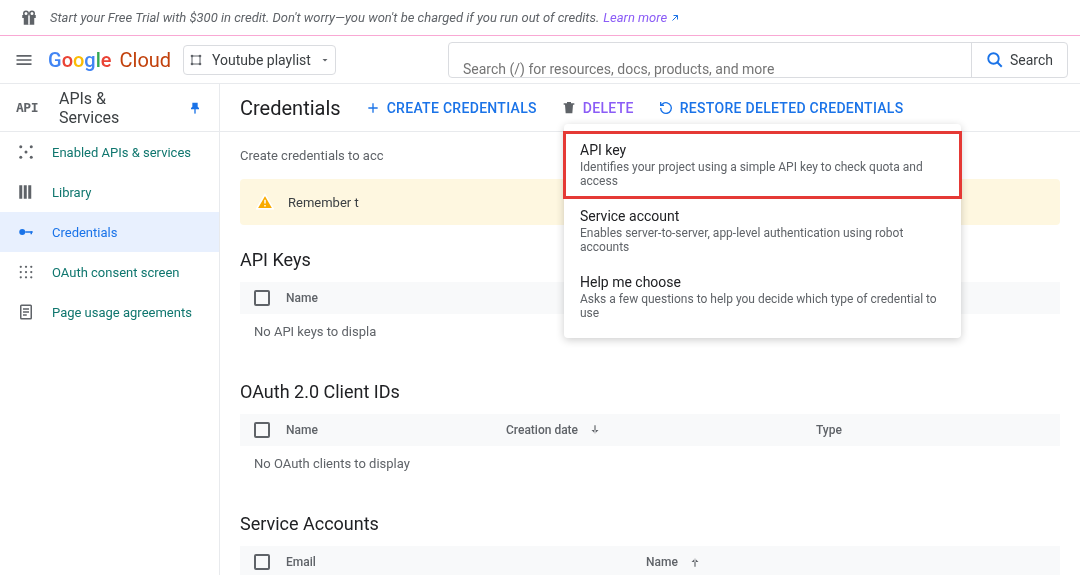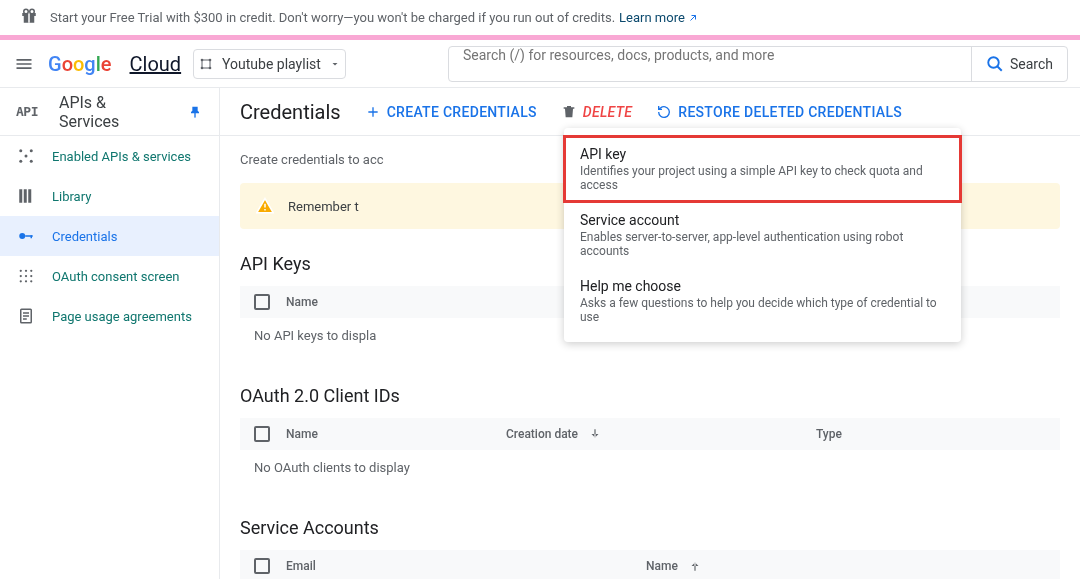--- a/index.html
+++ b/index.html
@@ -1,47 +1,47 @@
 <!DOCTYPE html>
 <html><head>
 <meta charset="utf-8">
 <style>
 * { margin: 0; padding: 0; box-sizing: border-box; font-family: 'Google Sans', Roboto, Arial, sans-serif; }
 body { background: #fff; color: #3c4043; font-size: 13px; width: 1080px; height: 581px; overflow: hidden; }
 
-.promo-bar { display: flex; align-items: flex-end; padding: 10px 20px 10px 50px; font-size: 13px; color: #5f6368; border-bottom: 5px solid #f9a8d4; }
-.promo-bar a { color: #0c4a6e; text-decoration: none; margin-left: 4px; display: inline-flex; align-items: center; gap: 2px; }
+.promo-bar { display: flex; align-items: center; padding: 10px 20px 10px 50px; font-size: 13px; color: #5f6368; border-bottom: 1px solid #f9a8d4; font-style: italic; }
+.promo-bar a { color: #8b5cf6; text-decoration: none; margin-left: 4px; display: inline-flex; align-items: center; gap: 2px; }
 .promo-bar .gift-icon { position: absolute; left: 20px; }
 
 .top-bar { display: flex; align-items: center; padding: 8px 12px; gap: 12px; border-bottom: 1px solid #e8eaed; height: 48px; }
 .hamburger { width: 24px; height: 24px; cursor: pointer; display:flex; align-items:center; justify-content:center;}
 .logo { font-size: 20px; display: flex; align-items: center; gap: 2px; }
-.logo-text { color: #0f172a; font-weight: 400; margin-left: 16px; text-decoration: underline;}
+.logo-text { color: #c2410c; font-weight: 400; margin-left: 6px;}
 .project-selector { display: flex; align-items: center; gap: 8px; padding: 6px 4px; border: 1px solid #dadce0; border-radius: 4px; cursor: pointer; font-size: 14px; color: #3c4043; }
-.search-bar { margin-left: auto; display: flex; align-items: flex-start; border: 1px solid #dadce0; border-radius: 4px; flex: 1; max-width: 620px; height: 36px; }
+.search-bar { margin-left: auto; display: flex; align-items: flex-end; border: 1px solid #dadce0; border-radius: 4px; flex: 1; max-width: 620px; height: 36px; }
 .search-input { flex: 1; border: none; outline: none; padding: 0 14px; font-size: 14px; background: transparent; color: #5f6368; }
 .search-btn { display: flex; align-items: center; gap: 6px; padding: 0 14px; border-left: 1px solid #dadce0; height: 100%; cursor: pointer; color: #3c4043; font-size: 14px; }
 
 .main-area { display: flex; height: calc(100% - 90px); }
 
 .sidebar { width: 220px; border-right: 1px solid #e8eaed; }
 .sidebar-header { display: flex; align-items: center; padding: 12px 16px; gap: 21px; border-bottom: 1px solid #e8eaed; height: 48px;}
 .api-icon { font-family: monospace; font-weight: bold; font-size: 13px; color: #5f6368; letter-spacing: -0.5px; }
 .sidebar-title { font-size: 16px; color: #3c4043; flex: 1; }
 .pin-icon { color: #1a73e8; cursor: pointer; }
 .sidebar-item { display: flex; align-items: center; gap: 16px; padding: 10px 16px; font-size: 13px; color: #0f766e; cursor: pointer; }
 .sidebar-item.active { background: #e8f0fe; color: #1a73e8; }
 .sidebar-item.active .nav-icon { color: #1a73e8; }
 .nav-icon { width: 20px; height: 20px; display: flex; align-items: center; justify-content: center; color: #5f6368; }
 
 .content { flex: 1; overflow-y: auto; position: relative; }
 .content-header { display: flex; align-items: center; padding: 0 20px; height: 48px; border-bottom: 1px solid #e8eaed; gap: 24px; }
 .page-title { font-size: 20px; color: #202124; font-weight: 400; }
 .action-btn { display: flex; align-items: center; gap: 6px; font-size: 14px; font-weight: 500; letter-spacing: 0.3px; cursor: pointer; color: #1a73e8; text-transform: uppercase; }
-.action-btn.delete { color: #ef4444; font-style: italic; }
+.action-btn.delete { color: #8b5cf6; }
 
 .content-body { padding: 16px 20px 0 20px; }
 .description { font-size: 13px; color: #5f6368; margin-bottom: 16px; }
 
 .alert-box { background: #fef7e0; padding: 14px 16px; border-radius: 4px; display: flex; align-items: center; gap: 14px; font-size: 13px; color: #3c4043; margin-bottom: 24px; }
 .alert-icon { color: #f9ab00; }
 
 .section-title { font-size: 18px; color: #202124; margin-bottom: 12px; margin-top: 12px; font-weight: 400; }
 
 .table-header { display: flex; align-items: center; padding: 8px 14px; background: #f8f9fa; font-size: 12px; font-weight: 500; color: #5f6368; }

